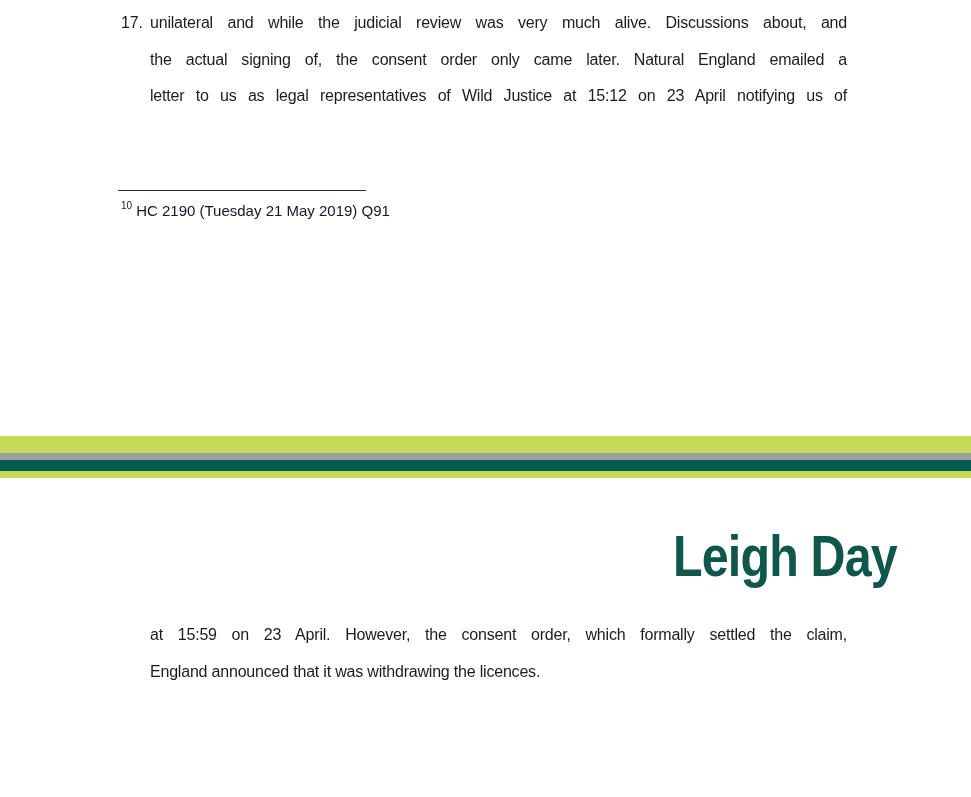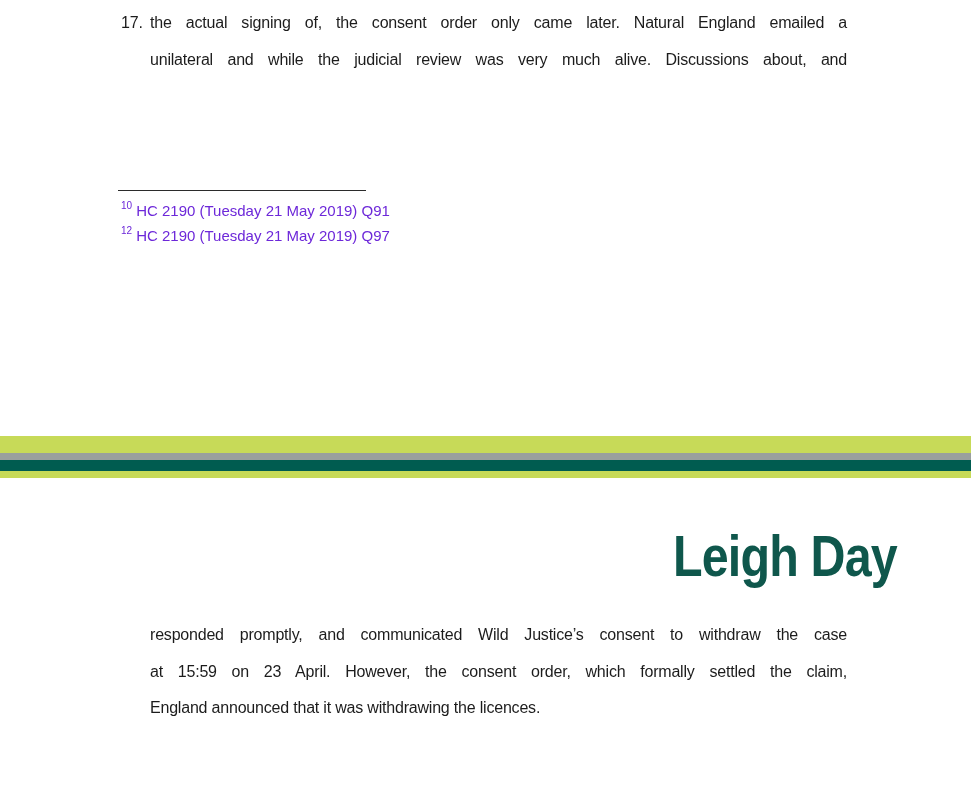--- a/index.html
+++ b/index.html
@@ -51,21 +51,21 @@
     width: 248px;
     height: 1px;
     background: #2b2b2b;
   }
   .footnotes {
     position: absolute;
     left: 121px;
     top: 197px;
     font-size: 15px;
     line-height: 20.7px;
-    color: #6d28d9;
+    color: #0f172a;
   }
   .fn sup {
     font-size: 10px;
     position: relative;
     top: -1px;
     vertical-align: super;
     margin-right: 4px;
   }
 
   
@@ -93,41 +93,38 @@
     white-space: nowrap;
   }
 </style>
 </head>
 <body>
 
 <div id="page">
 
   <div class="para" id="para17">
     <span class="para-num">17.</span>
+    <div class="jline">unilateral and while the judicial review was very much alive. Discussions about, and</div>
     <div class="jline">the actual signing of, the consent order only came later. Natural England emailed a</div>
-    <div class="jline">unilateral and while the judicial review was very much alive. Discussions about, and</div>
+    <div class="jline">letter to us as legal representatives of Wild Justice at 15:12 on 23 April notifying us of</div>
   </div>
 
   <div class="fn-rule"></div>
 
   <div class="footnotes">
     <div class="fn">
       <sup>10</sup><span>HC 2190 (Tuesday 21 May 2019) Q91</span>
-    </div>
-    <div class="fn">
-      <sup>12</sup><span>HC 2190 (Tuesday 21 May 2019) Q97</span>
     </div>
   </div>
 
   <div class="stripe" id="stripe-lime-top" style="background: rgb(199, 218, 88);"></div>
   <div class="stripe" id="stripe-gray" style="background: rgb(154, 160, 157);"></div>
   <div class="stripe" id="stripe-teal" style="background: rgb(0, 92, 80);"></div>
   <div class="stripe" id="stripe-lime-bot" style="background: rgb(199, 218, 88);"></div>
 
   <div class="logo" style="color: rgb(15, 87, 76);">Leigh Day</div>
 
   <div class="para" id="para-cont">
-    <div class="jline">responded promptly, and communicated Wild Justice’s consent to withdraw the case</div>
     <div class="jline">at 15:59 on 23 April. However, the consent order, which formally settled the claim,</div>
     <div class="jline last">England announced that it was withdrawing the licences.</div>
   </div>
 
 </div>
 
 </body></html>

